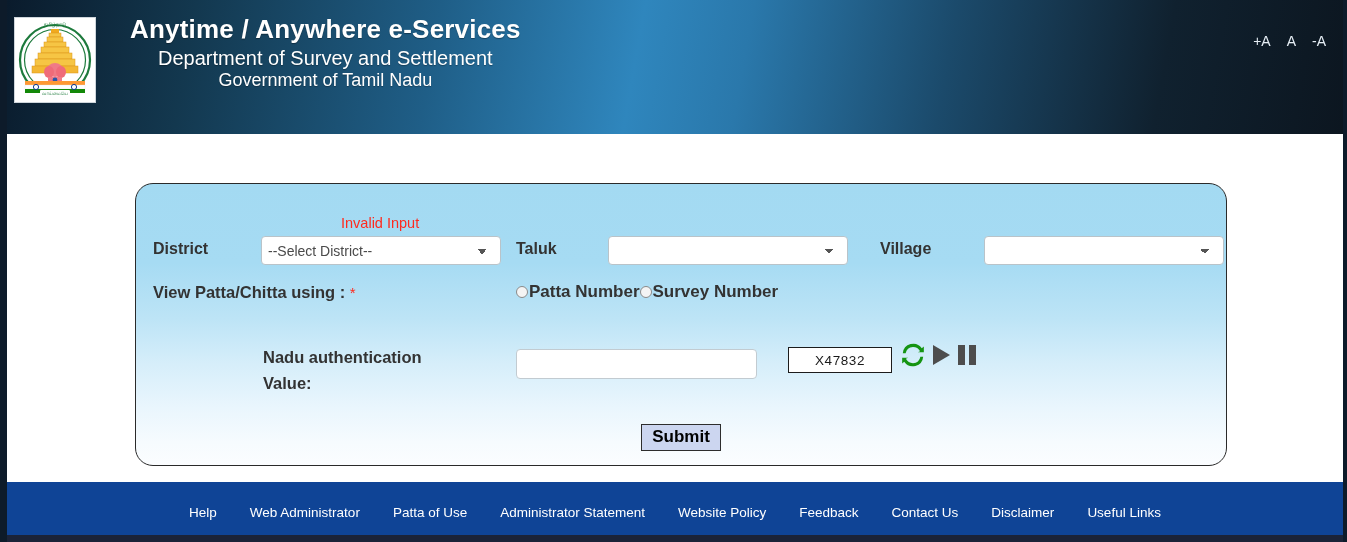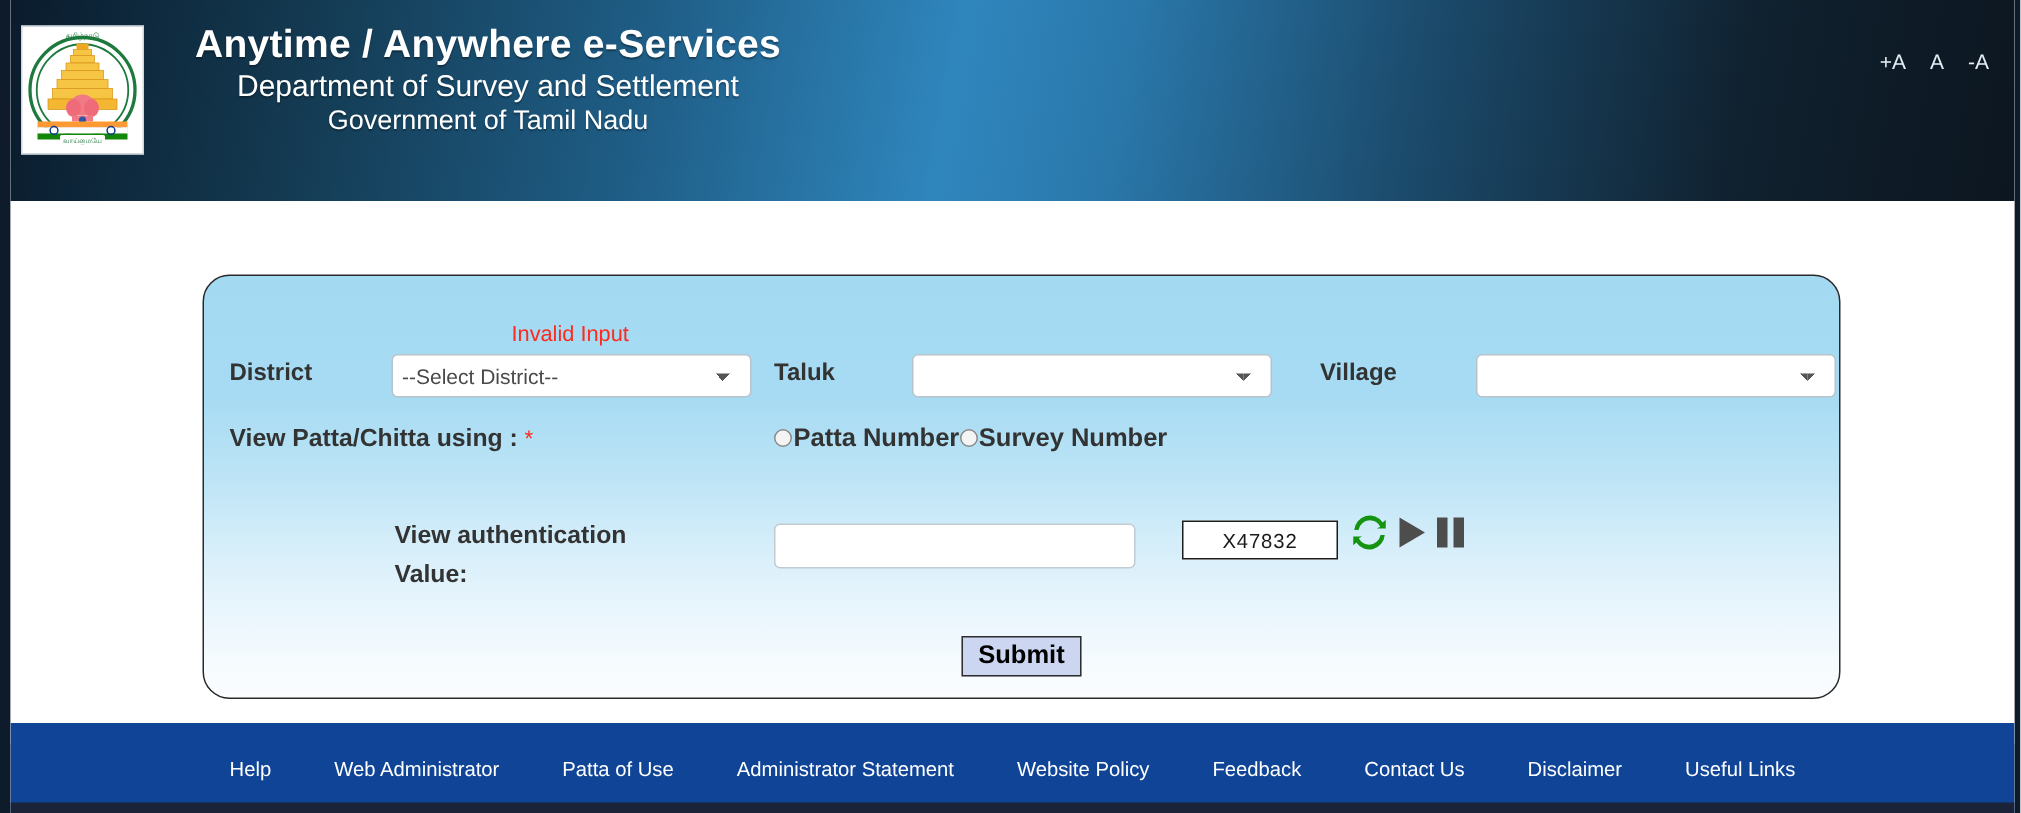--- a/index.html
+++ b/index.html
@@ -246,21 +246,21 @@
 
   
   .footer {
     position: absolute;
     left: 0; right: 0; bottom: 0;
     height: 60px;
     background: #0f4496;
     display: flex;
     align-items: center;
     justify-content: center;
-    gap: 42px;
+    gap: 33px;
   }
   .footer a {
     color: #ffffff;
     font-size: 13.5px;
     text-decoration: none;
     cursor: pointer;
     white-space: nowrap;
   }
   .footer-strip {
     position: absolute;
@@ -365,21 +365,21 @@
         <div class="radio-opt">
           <span class="rb"></span>
           <span class="rl">Patta Number</span>
         </div>
         <div class="radio-opt">
           <span class="rb"></span>
           <span class="rl">Survey Number</span>
         </div>
       </div>
 
-      <div class="auth-label">View authentication Value:</div>
+      <div class="auth-label">Nadu authentication Value:</div>
 
       <input class="auth-input" type="text" placeholder="" style="">
 
       <div class="captcha-box">X47832</div>
 
       <div class="captcha-icons">
         <span class="icon-btn">
           <svg width="26" height="26" viewBox="0 0 24 24">
             <path d="M12 4.5a7.5 7.5 0 0 1 6.6 3.95l-2.1 1.05H22V4.2l-1.9 1.6A9.6 9.6 0 0 0 2.6 10.4h2.6A7.2 7.2 0 0 1 12 4.5z" fill="#159412"></path>
             <path d="M12 19.5a7.5 7.5 0 0 1-6.6-3.95l2.1-1.05H2v5.3l1.9-1.6A9.6 9.6 0 0 0 21.4 13.6h-2.6A7.2 7.2 0 0 1 12 19.5z" fill="#159412"></path>

